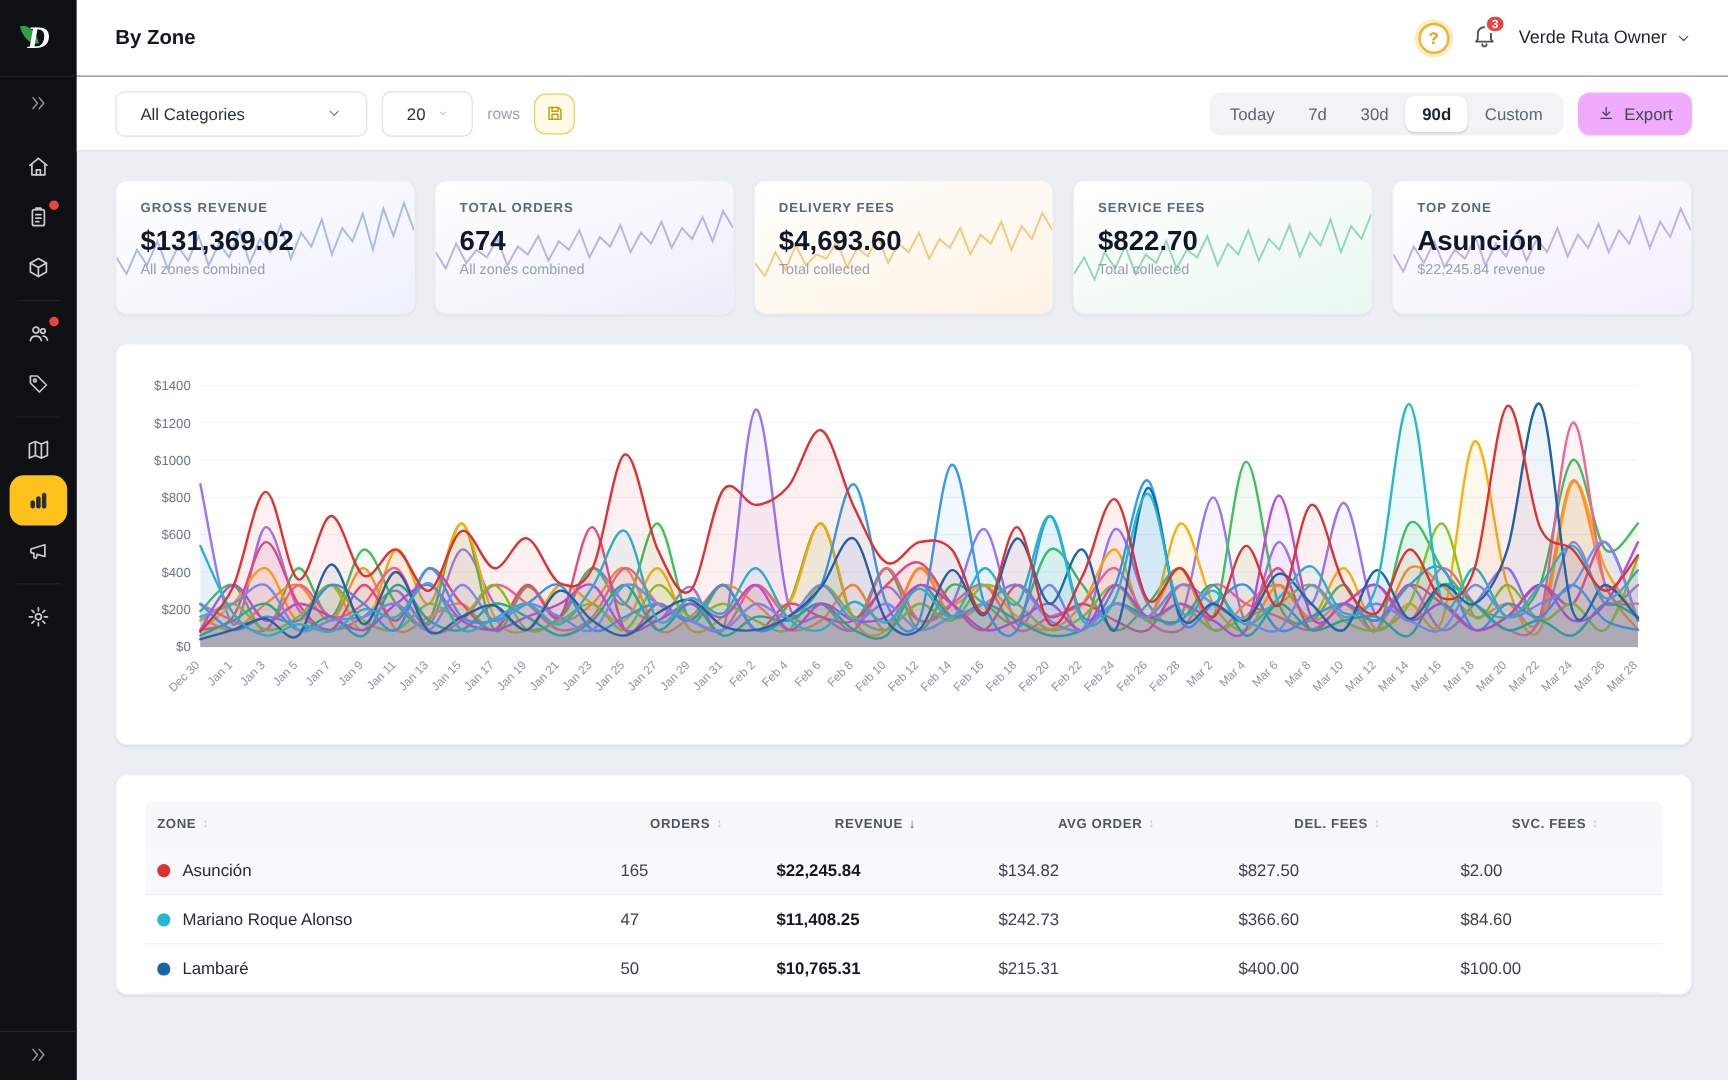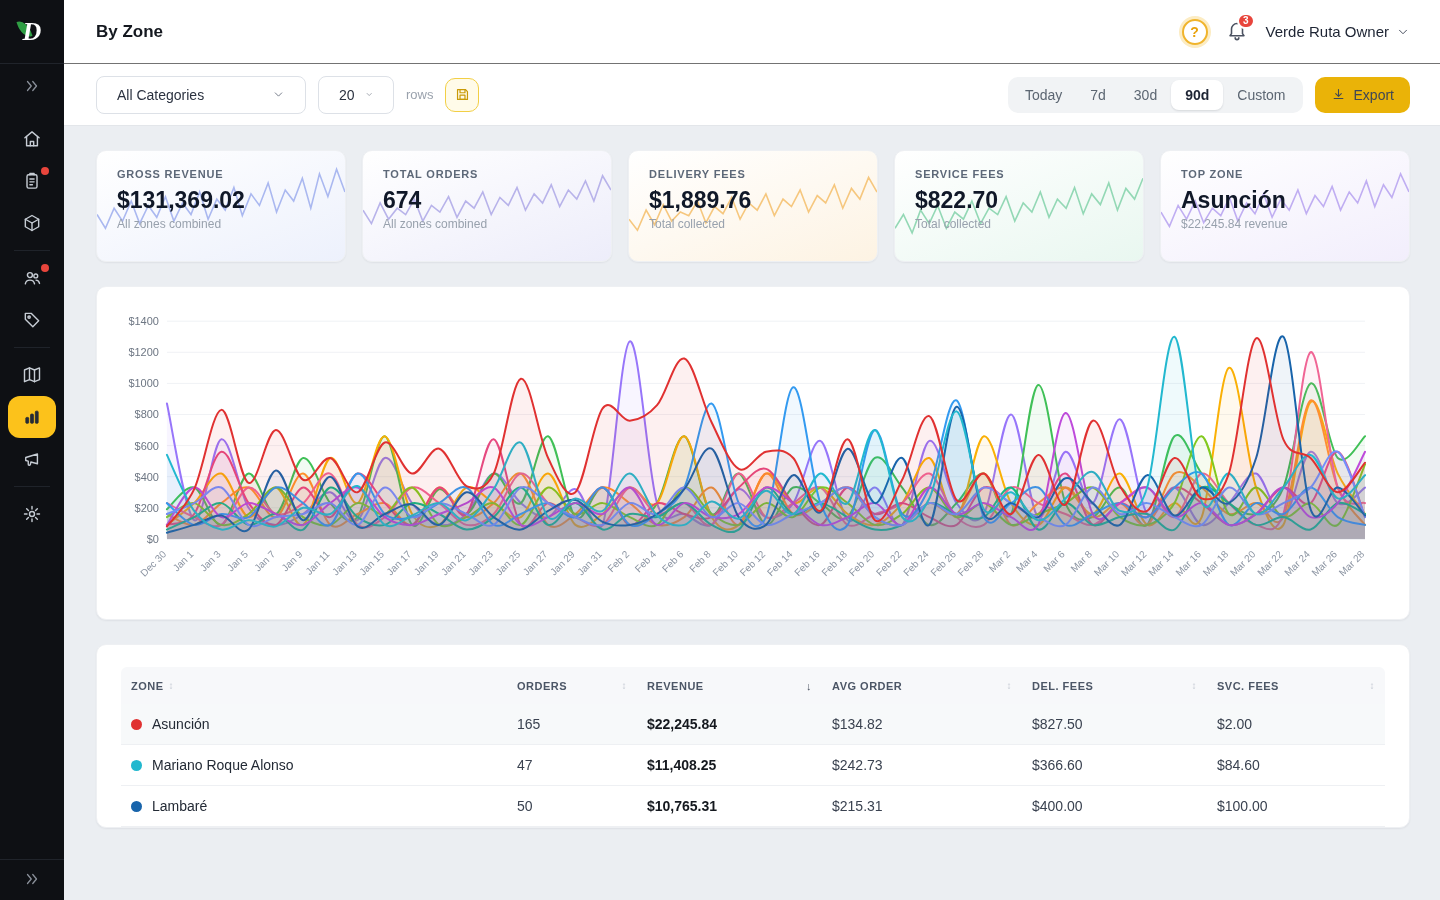--- a/index.html
+++ b/index.html
@@ -36,21 +36,21 @@
   .select { height:38px; border:1px solid #dde1e7; border-radius:8px; background:#fff; display:flex; align-items:center; padding:0 20px; font-size:14px; color:#2b3240; cursor:pointer; gap:10px; }
   .select .caret { margin-left:auto; }
   .sel-cat { width:210px; }
   .sel-rows { width:76px; }
   .rows-label { color:#9aa2ad; font-size:13px; }
   .save-btn { width:34px; height:34px; border-radius:10px; border:1.5px solid #f2cf45; background:#fffbe9; display:flex; align-items:center; justify-content:center; cursor:pointer; }
   .toolbar-right { margin-left:auto; display:flex; align-items:center; gap:12px; }
   .range-group { background:#f1f3f5; border-radius:10px; height:36px; display:flex; align-items:center; padding:3px; }
   .range-btn { border:none; background:transparent; height:30px; padding:0 14px; font-size:14px; color:#5c6672; border-radius:8px; cursor:pointer; font-family:inherit; }
   .range-btn.active { background:#fff; color:#1d2433; font-weight:700; box-shadow:0 1px 2px rgba(16,24,40,.12); }
-  .export-btn { background:#eab308; border:none; border-radius:10px; height:36px; padding:0 16px; display:flex; align-items:center; gap:8px; font-size:14px; color:#3f4754; cursor:pointer; font-family:inherit; }
+  .export-btn { background:#f0abfc; border:none; border-radius:10px; height:36px; padding:0 16px; display:flex; align-items:center; gap:8px; font-size:14px; color:#3f4754; cursor:pointer; font-family:inherit; }
 
   .content { flex:1; overflow:hidden; padding:24px 30px 0 32px; }
 
   
   .stats { display:grid; grid-template-columns:repeat(5,1fr); gap:16px; }
   .card { background:#fff; border-radius:10px; box-shadow:0 1px 2px rgba(16,24,40,.06); border:1px solid #eef0f3; }
   .stat { height:112px; padding:17px 20px; position:relative; overflow:hidden; }
   .stat .spark { position:absolute; left:0; right:0; bottom:0; top:0; width:100%; height:100%; }
   .stat-label { position:relative; font-size:11px; font-weight:700; letter-spacing:.8px; color:#5d6878; }
   .stat-value { position:relative; font-size:23px; font-weight:800; color:#101828; margin:7px 0 3px; }
@@ -62,21 +62,21 @@
   .card-title { font-size:15px; font-weight:700; color:#14181f; }
   .chart-sub { font-size:12.5px; color:#99a1ac; }
 
   
   .table-card { margin-top:24px; padding:22px 24px 0; }
   .table-head { display:flex; align-items:baseline; gap:14px; margin-bottom:16px; }
   .deselect { font-size:13px; color:#2563eb; cursor:pointer; text-decoration:none; }
   .grid-row { display:grid; grid-template-columns:1fr 130px 185px 200px 185px 178px; align-items:center; }
   .thead { background:#f7f8fa; height:37px; border-radius:6px 6px 0 0; }
   .th { font-size:11px; font-weight:700; letter-spacing:.5px; color:#4c5666; padding:0 10px; display:flex; align-items:center; gap:5px; cursor:pointer; }
-  .th.num { justify-content:space-between; }
+  .th.num { justify-content:center; }
   .sort { font-size:10px; color:#c3c9d2; }
   .sort.desc { color:#4a5160; font-size:11px; }
   .trow { height:41px; border-bottom:1px solid #eef0f3; font-size:14px; color:#2b3240; cursor:pointer; }
   .trow.shaded { background:#f7f9fa; }
   .td { padding:0 10px; text-align:left; color:#3a4250; }
   .td.zone { display:flex; align-items:center; gap:10px; text-align:left; color:#232a35; }
   .td.rev { font-weight:700; color:#15191f; }
   .dot { width:11px; height:11px; border-radius:50%; flex-shrink:0; }
 
   svg.ic { fill:none; stroke-width:1.7; stroke-linecap:round; stroke-linejoin:round; }
@@ -251,21 +251,21 @@
             </svg>
           <div class="stat-label">TOTAL ORDERS</div>
           <div class="stat-value">674</div>
           <div class="stat-sub">All zones combined</div>
         </div>
         <div class="card stat" style="background: linear-gradient(160deg, rgb(255, 255, 255) 0%, rgb(253, 243, 227) 100%);">
           <svg class="spark" viewBox="0 0 100 40" preserveAspectRatio="none">
               <polyline points="0.0,24.8 3.4,28.8 6.9,21.5 10.3,26.8 13.8,19.5 17.2,25.5 20.7,22.2 24.1,23.5 27.6,18.2 31.0,26.1 34.5,20.2 37.9,22.8 41.4,16.9 44.8,24.8 48.3,18.9 51.7,21.5 55.2,15.6 58.6,23.5 62.1,17.5 65.5,20.2 69.0,14.2 72.4,22.2 75.9,16.2 79.3,18.9 82.8,12.3 86.2,20.8 89.7,13.6 93.1,17.5 96.6,9.6 100.0,14.9" fill="none" stroke="#f6c77e" stroke-width="1.6" vector-effect="non-scaling-stroke" style="vector-effect: non-scaling-stroke;"></polyline>
             </svg>
           <div class="stat-label">DELIVERY FEES</div>
-          <div class="stat-value">$1,889.76</div>
+          <div class="stat-value">$4,693.60</div>
           <div class="stat-sub">Total collected</div>
         </div>
         <div class="card stat" style="background: linear-gradient(160deg, rgb(255, 255, 255) 0%, rgb(233, 247, 240) 100%);">
           <svg class="spark" viewBox="0 0 100 40" preserveAspectRatio="none">
               <polyline points="0.0,28.1 3.4,23.1 6.9,29.8 10.3,21.5 13.8,26.4 17.2,19.8 20.7,28.1 24.1,22.2 27.6,24.8 31.0,18.2 34.5,26.4 37.9,20.8 41.4,23.1 44.8,16.6 48.3,25.5 51.7,18.9 55.2,22.2 58.6,14.9 62.1,24.1 65.5,17.5 69.0,20.8 72.4,13.3 75.9,22.8 79.3,15.6 82.8,19.5 86.2,11.6 89.7,21.5 93.1,13.6 96.6,17.5 100.0,9.9" fill="none" stroke="#93d8b5" stroke-width="1.6" vector-effect="non-scaling-stroke" style="vector-effect: non-scaling-stroke;"></polyline>
             </svg>
           <div class="stat-label">SERVICE FEES</div>
           <div class="stat-value">$822.70</div>
           <div class="stat-sub">Total collected</div>
         </div>

